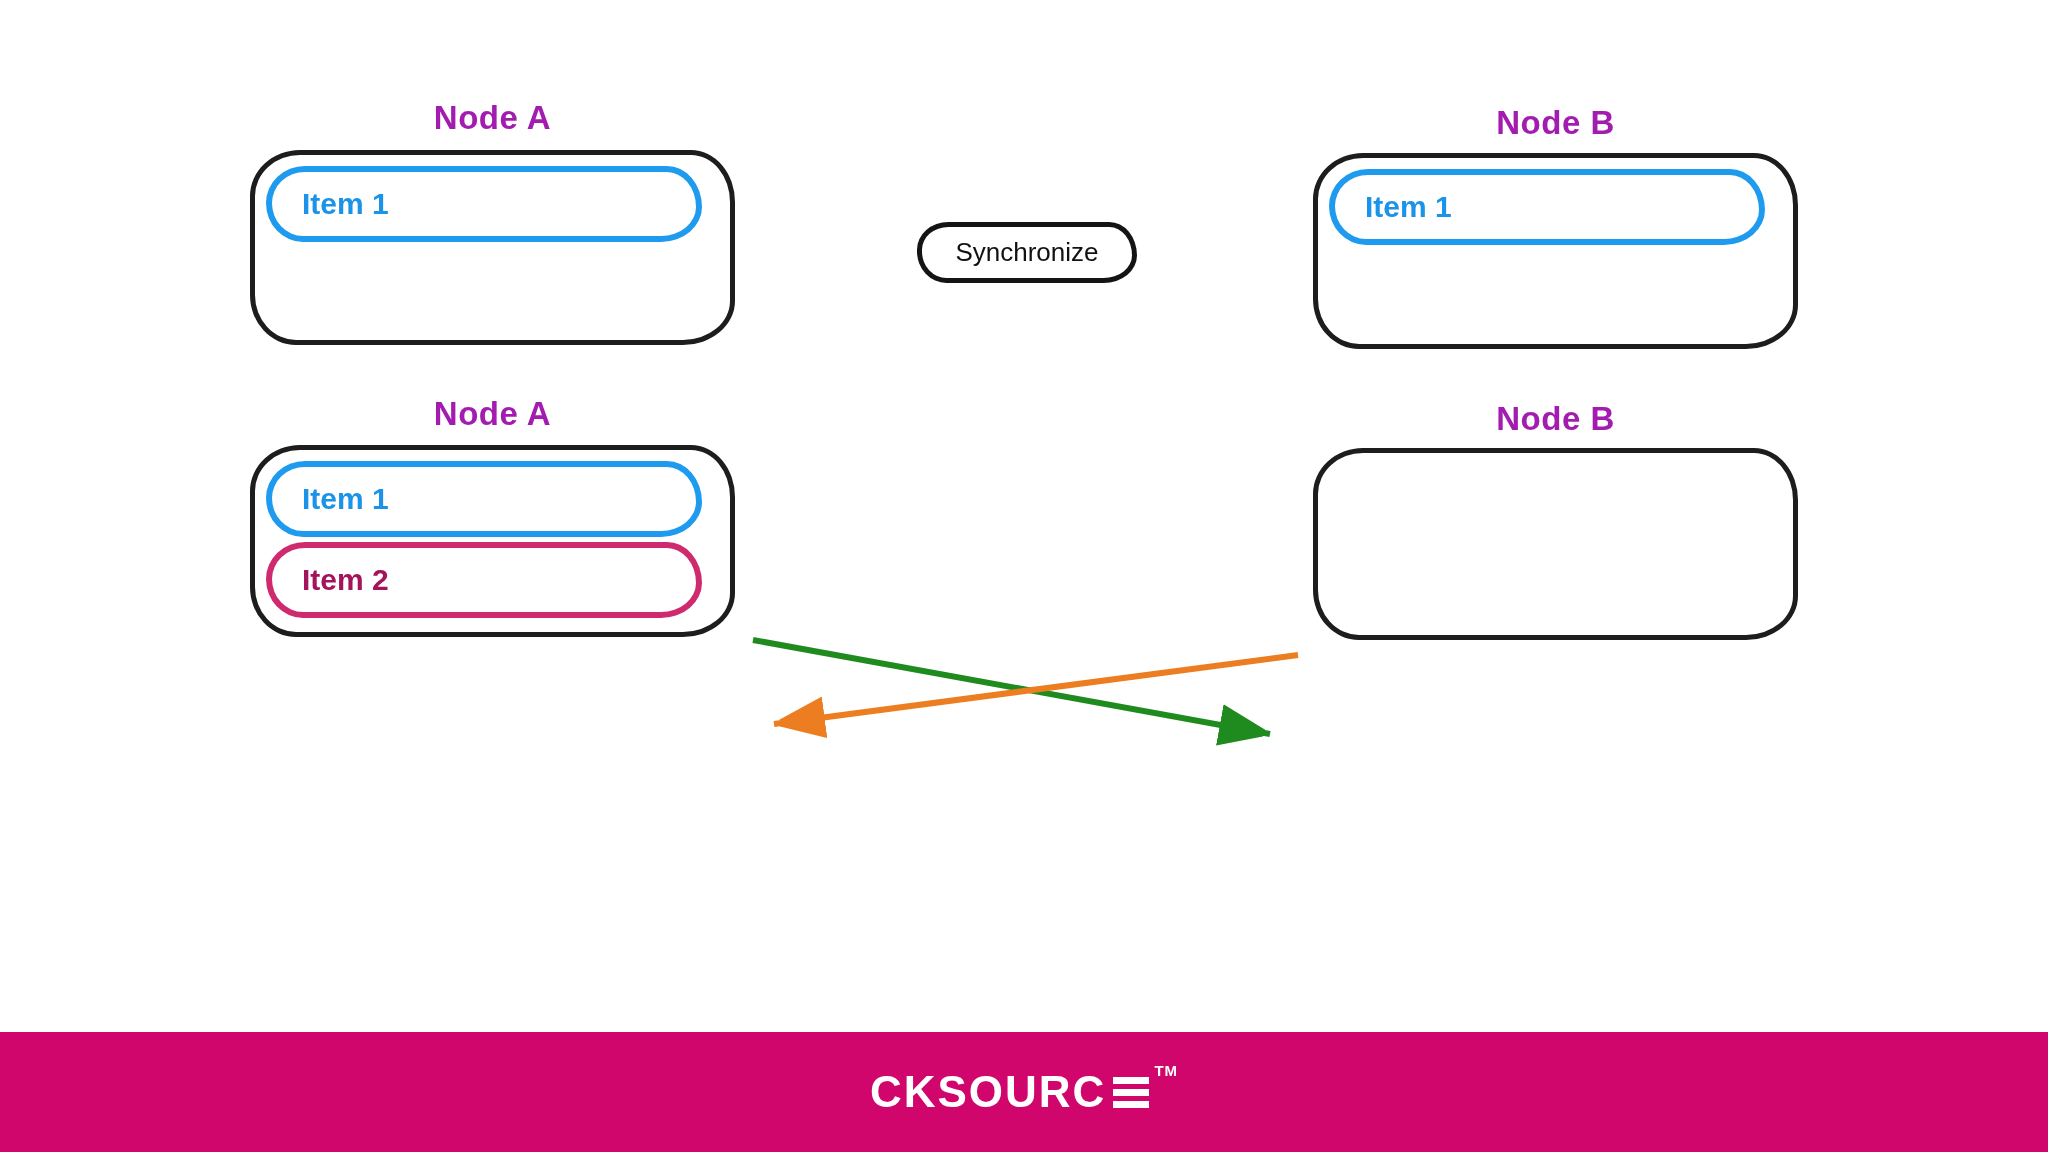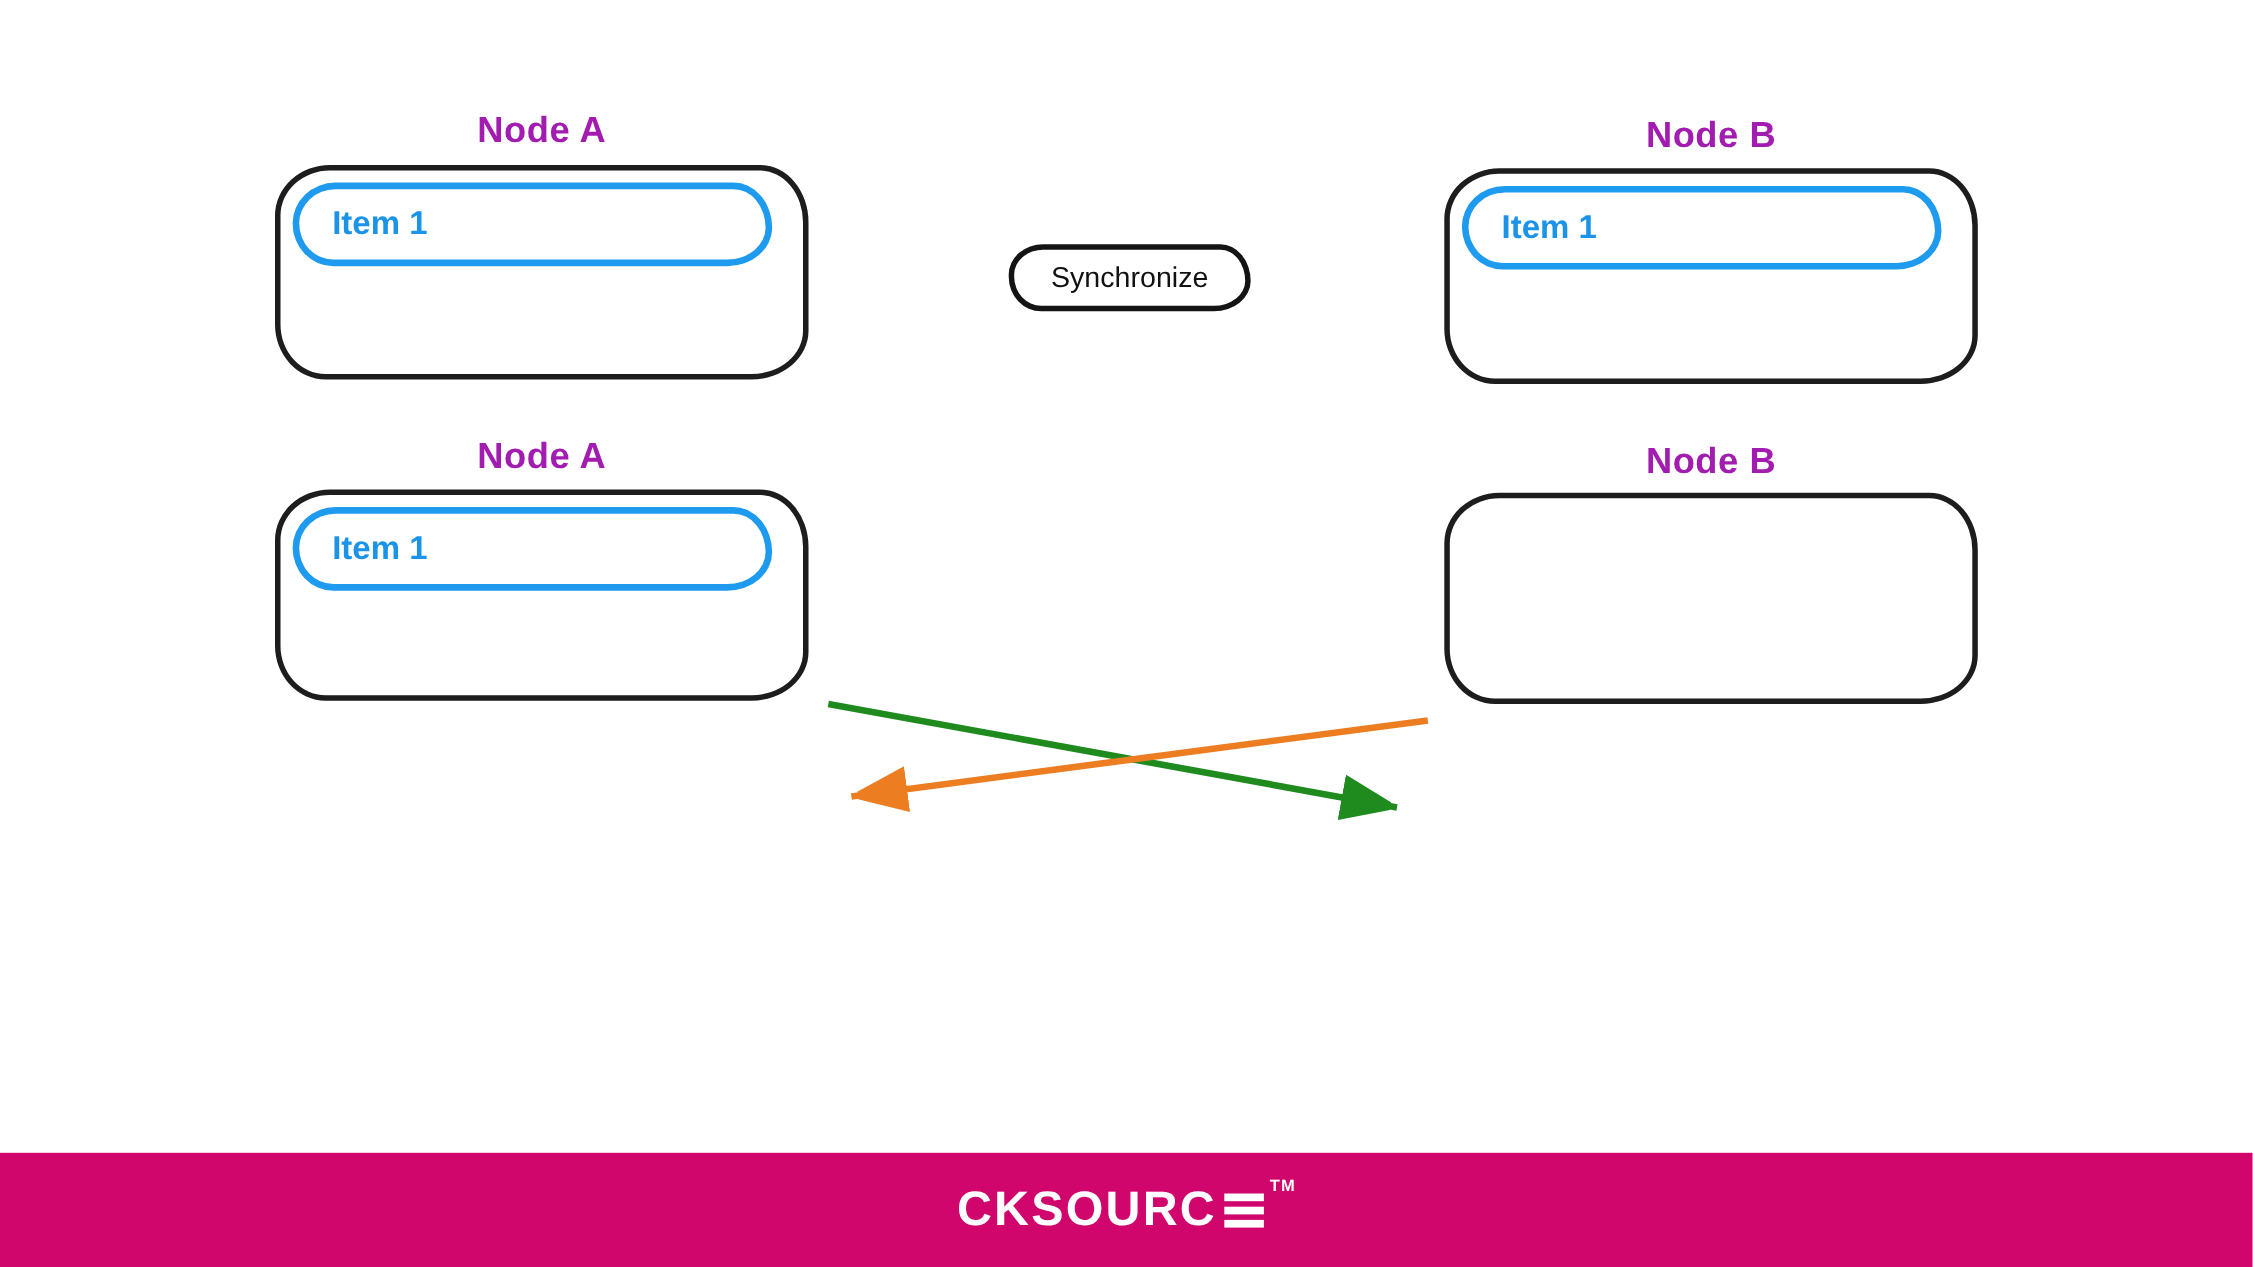--- a/index.html
+++ b/index.html
@@ -77,21 +77,21 @@
     left: 690px;
     top: 615px;
     width: 670px;
     height: 180px;
   }
   .footer {
     position: absolute;
     left: 0;
     bottom: 0;
     width: 100%;
-    height: 104px;
+    height: 120px;
     background: #d1066c;
     display: flex;
     align-items: center;
     justify-content: center;
   }
   .logo {
     display: flex;
     align-items: center;
   }
   .logo-text {
@@ -147,20 +147,23 @@
       <span>Item 1</span>
     </div>
   </div>
 
   <div class="node-label" style="left:250px; top:395px;">Node A</div>
 
   <div class="node-box" style="left:250px; top:445px; height:192px;">
     <div class="pill blue" style="top:11px;">
       <span>Item 1</span>
     </div>
+    <div class="pill pink" style="top:92px;">
+      <span>Item 2</span>
+    </div>
   </div>
 
   <div class="node-label" style="left:1313px; top:400px;">Node B</div>
 
   <div class="node-box" style="left:1313px; top:448px; height:192px;"></div>
 
   <svg class="arrows-svg" viewBox="0 0 670 180">
     <defs>
       <marker id="head-green" markerWidth="7.5" markerHeight="7" refX="8.5" refY="3.5" orient="auto">
         <path d="M0,0 L9,3.5 L0,7 Z" fill="#1f8b1f"></path>

